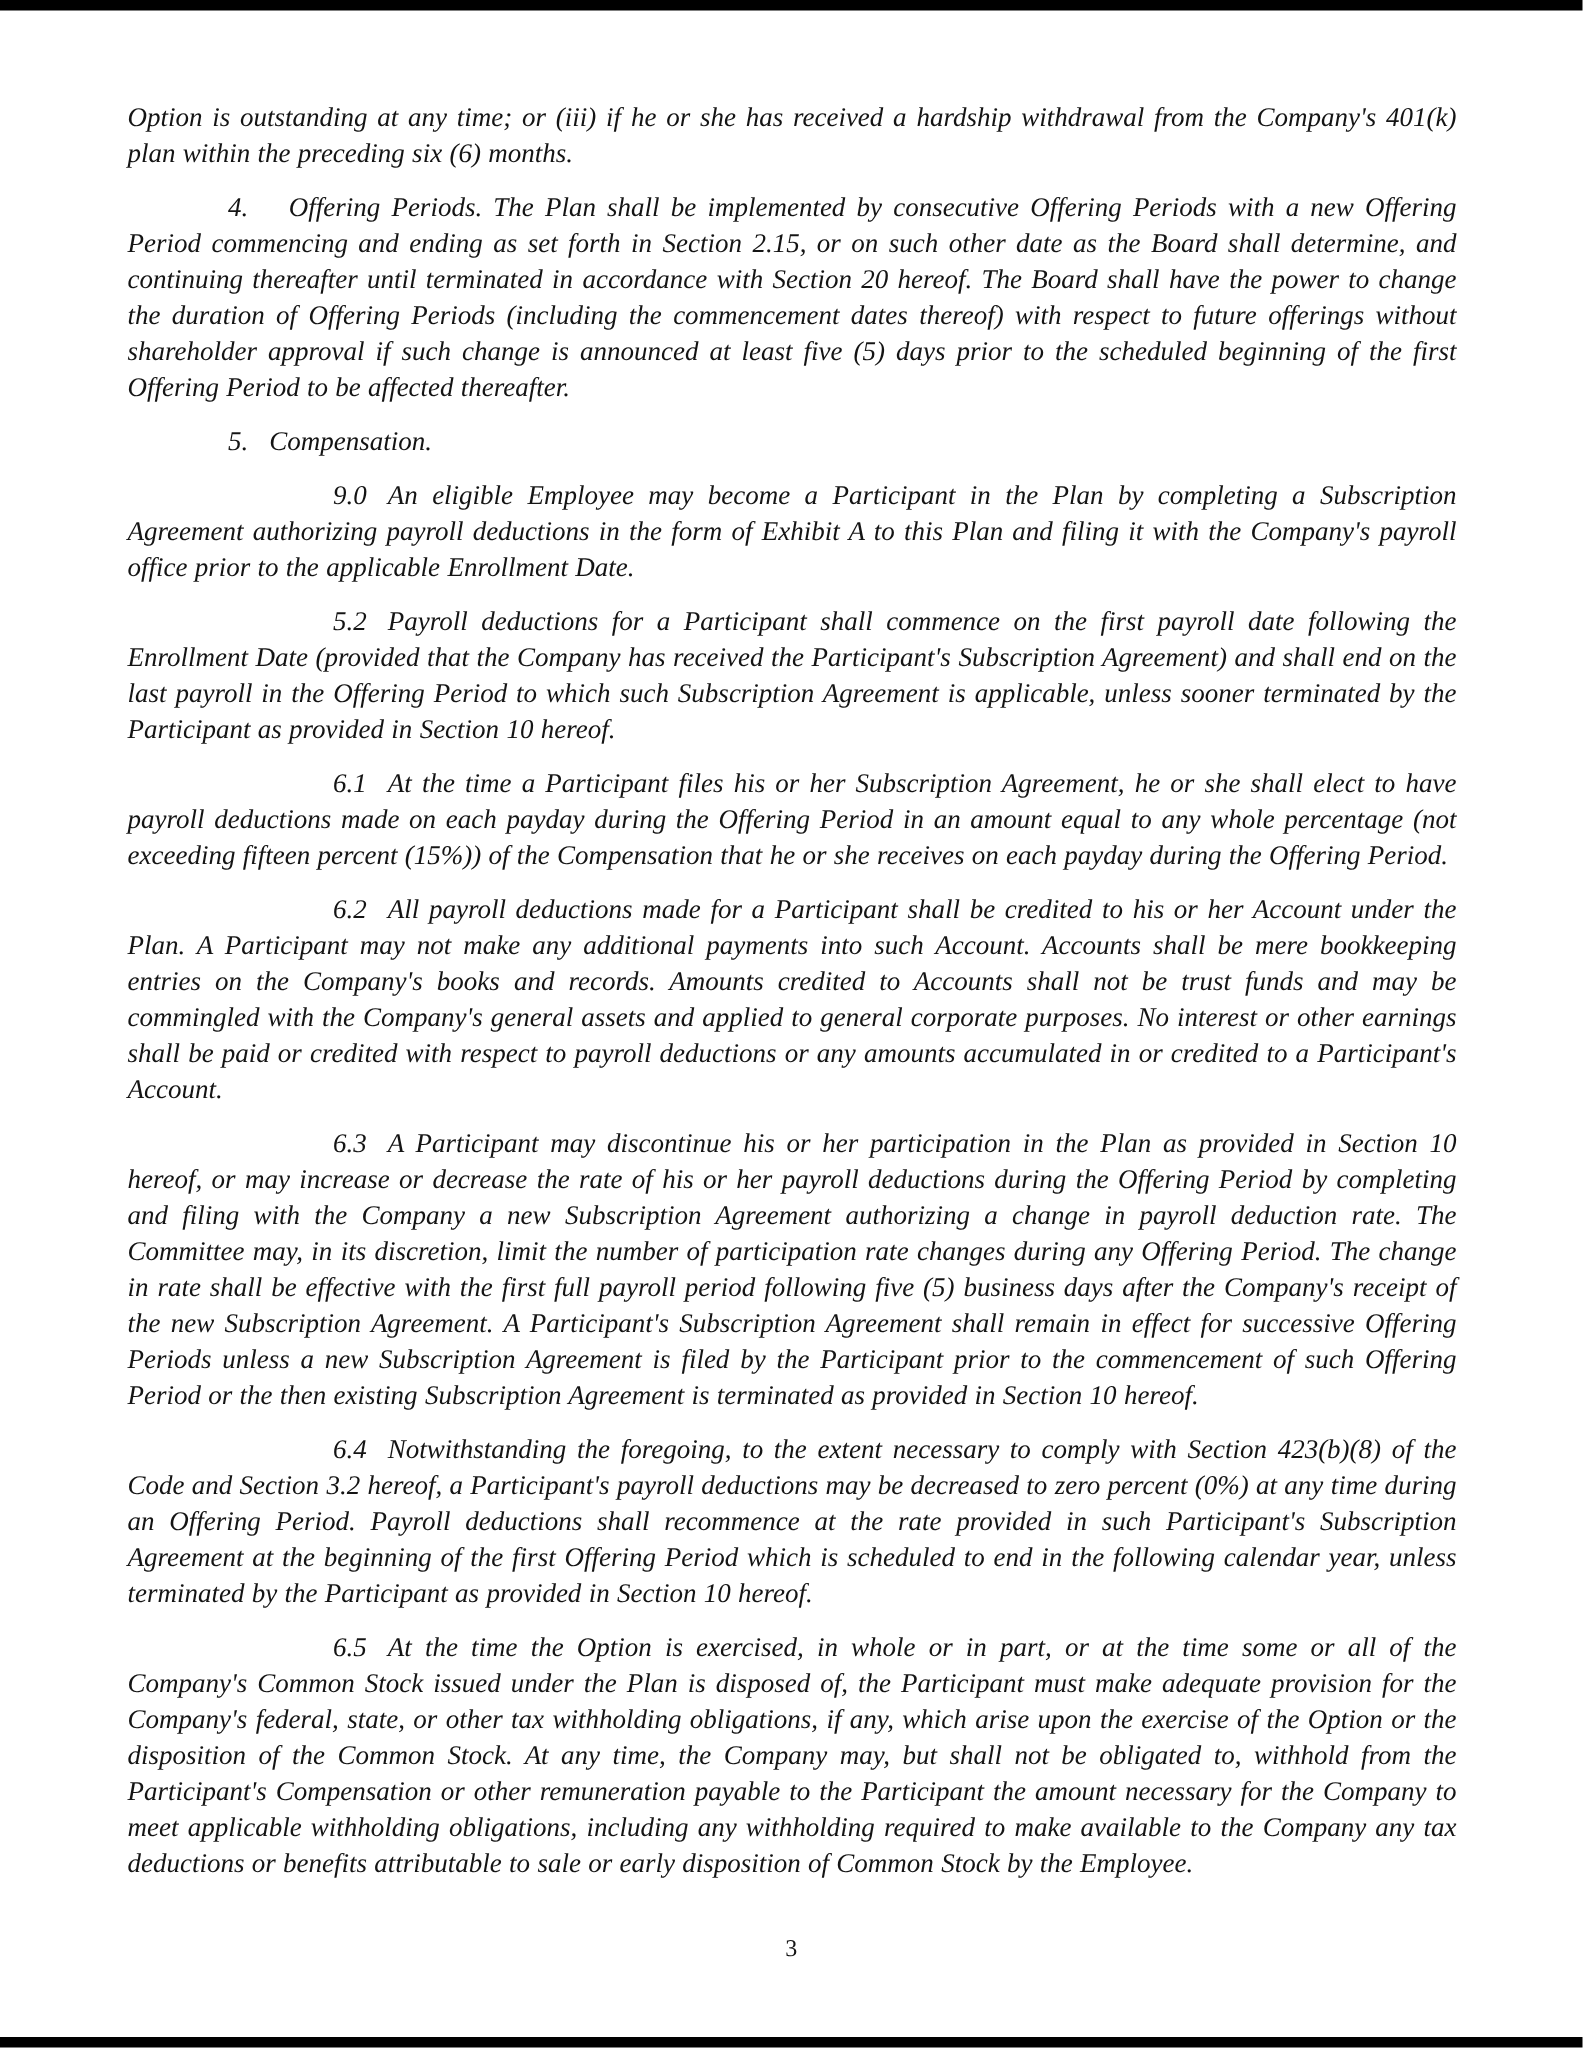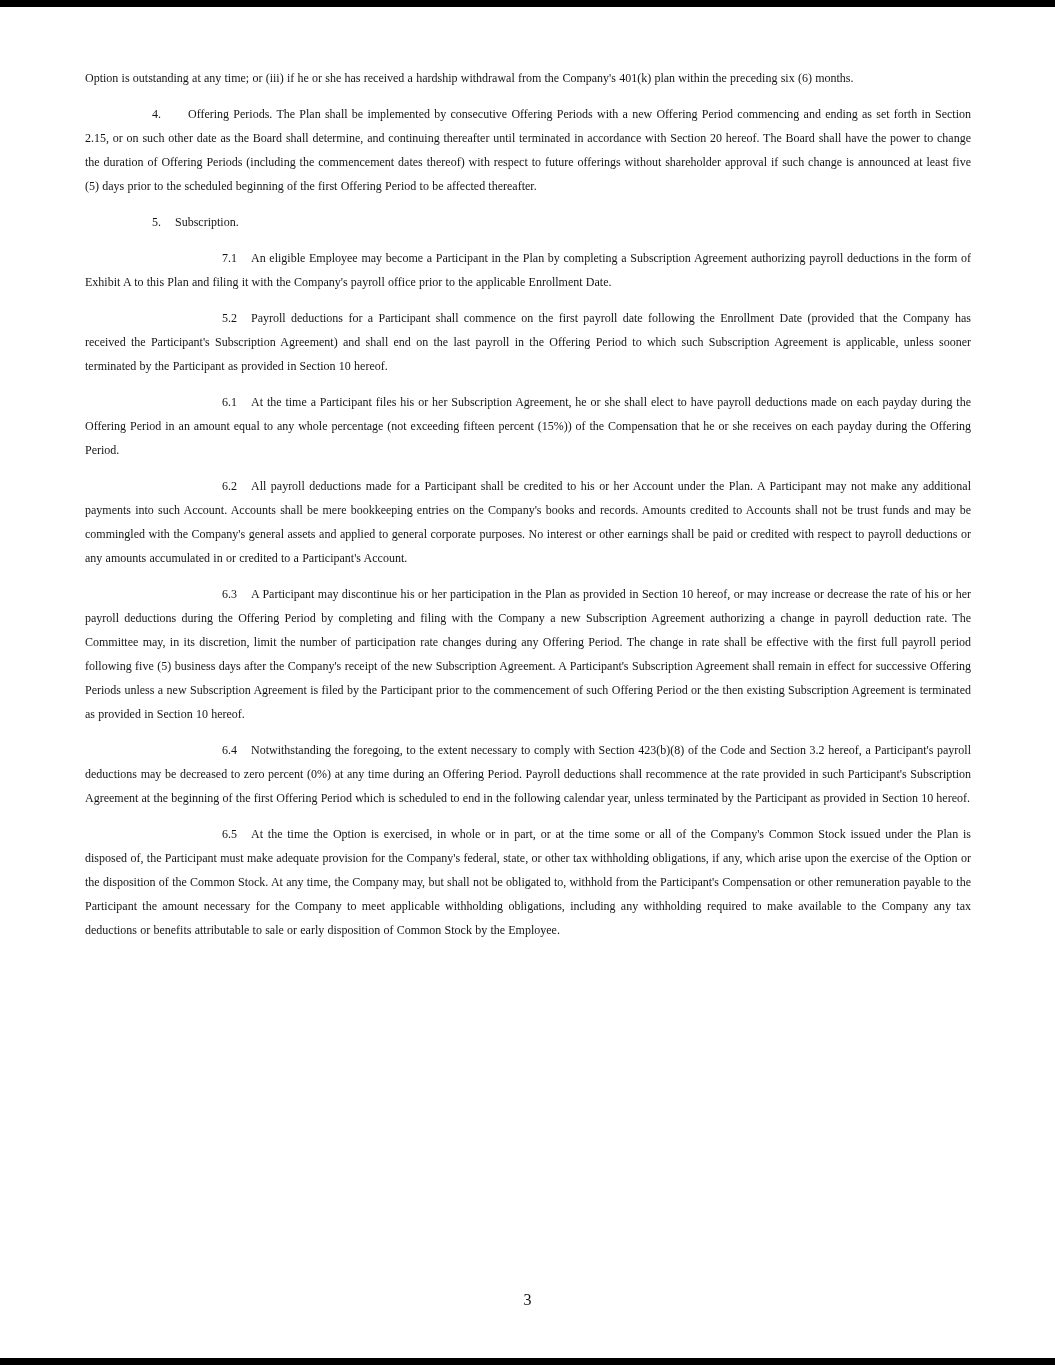--- a/index.html
+++ b/index.html
@@ -29,25 +29,26 @@
   }
   .edge-bar.top { top: 0; }
   .edge-bar.bottom { bottom: 0; }
   .content {
     position: absolute;
     left: 85px;
     top: 66px;
     width: 886px;
   }
   .para {
-    font-size: 12px;
+    font-size: 18px;
     line-height: 24px;
     text-align: justify;
     margin: 0 0 12px 0;
     word-spacing: 0.02em;
+    font-style: italic;
   }
   .indent-1 { text-indent: 67px; }
   .indent-2 { text-indent: 137px; }
   .tab-1 { display: inline-block; width: 27px; }
   .tab-2 { display: inline-block; width: 14px; }
   .footer {
     position: absolute;
     left: 0;
     top: 1288px;
     width: 1055px;
@@ -62,23 +63,23 @@
 <div class="page">
 
   <div class="edge-bar top"></div>
 
   <div class="content">
 
     <p class="para"><span>Option is outstanding at any time; or (iii) if he or she has received a hardship withdrawal from the Company's 401(k) plan within the preceding six (6) months.</span></p>
 
     <p class="para indent-1"><span class="num">4.</span><span class="tab-1"></span><span>Offering Periods.</span> <span>The Plan shall be implemented by consecutive Offering Periods with a new Offering Period commencing and ending as set forth in Section 2.15, or on such other date as the Board shall determine, and continuing thereafter until terminated in accordance with Section 20 hereof. The Board shall have the power to change the duration of Offering Periods (including the commencement dates thereof) with respect to future offerings without shareholder approval if such change is announced at least five (5) days prior to the scheduled beginning of the first Offering Period to be affected thereafter.</span></p>
 
-    <p class="para indent-1"><span class="num">5.</span><span class="tab-2"></span><span>Subscription.</span></p>
+    <p class="para indent-1"><span class="num">5.</span><span class="tab-2"></span><span>Compensation.</span></p>
 
-    <p class="para indent-2"><span class="num">7.1</span><span class="tab-2"></span><span>An eligible Employee may become a Participant in the Plan by completing a Subscription Agreement authorizing payroll deductions in the form of Exhibit A to this Plan and filing it with the Company's payroll office prior to the applicable Enrollment Date.</span></p>
+    <p class="para indent-2"><span class="num">9.0</span><span class="tab-2"></span><span>An eligible Employee may become a Participant in the Plan by completing a Subscription Agreement authorizing payroll deductions in the form of Exhibit A to this Plan and filing it with the Company's payroll office prior to the applicable Enrollment Date.</span></p>
 
     <p class="para indent-2"><span class="num">5.2</span><span class="tab-2"></span><span>Payroll deductions for a Participant shall commence on the first payroll date following the Enrollment Date (provided that the Company has received the Participant's Subscription Agreement) and shall end on the last payroll in the Offering Period to which such Subscription Agreement is applicable, unless sooner terminated by the Participant as provided in Section 10 hereof.</span></p>
 
 
     <p class="para indent-2"><span class="num">6.1</span><span class="tab-2"></span><span>At the time a Participant files his or her Subscription Agreement, he or she shall elect to have payroll deductions made on each payday during the Offering Period in an amount equal to any whole percentage (not exceeding fifteen percent (15%)) of the Compensation that he or she receives on each payday during the Offering Period.</span></p>
 
     <p class="para indent-2"><span class="num">6.2</span><span class="tab-2"></span><span>All payroll deductions made for a Participant shall be credited to his or her Account under the Plan. A Participant may not make any additional payments into such Account. Accounts shall be mere bookkeeping entries on the Company's books and records. Amounts credited to Accounts shall not be trust funds and may be commingled with the Company's general assets and applied to general corporate purposes. No interest or other earnings shall be paid or credited with respect to payroll deductions or any amounts accumulated in or credited to a Participant's Account.</span></p>
 
     <p class="para indent-2"><span class="num">6.3</span><span class="tab-2"></span><span>A Participant may discontinue his or her participation in the Plan as provided in Section 10 hereof, or may increase or decrease the rate of his or her payroll deductions during the Offering Period by completing and filing with the Company a new Subscription Agreement authorizing a change in payroll deduction rate. The Committee may, in its discretion, limit the number of participation rate changes during any Offering Period. The change in rate shall be effective with the first full payroll period following five (5) business days after the Company's receipt of the new Subscription Agreement. A Participant's Subscription Agreement shall remain in effect for successive Offering Periods unless a new Subscription Agreement is filed by the Participant prior to the commencement of such Offering Period or the then existing Subscription Agreement is terminated as provided in Section 10 hereof.</span></p>
 

